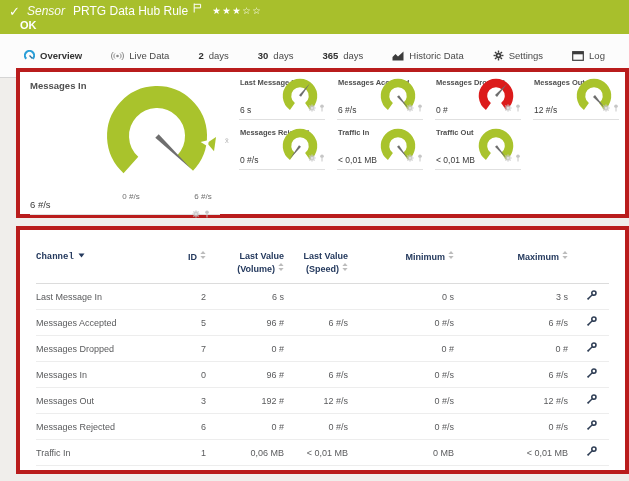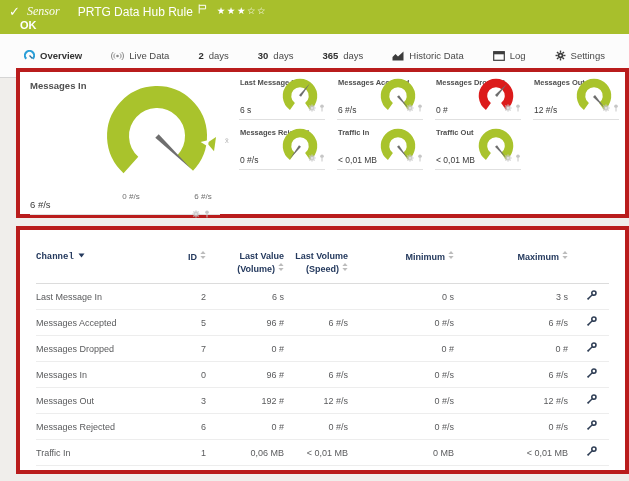--- a/index.html
+++ b/index.html
@@ -8,21 +8,21 @@
     position: relative;
     background:#f0eeeb;
     font-family:"Liberation Sans","DejaVu Sans",sans-serif;
     overflow:hidden;
     -webkit-font-smoothing:antialiased;
   }
   
   .hdr { position:absolute; top:0; left:0; width:629px; height:34px; background:#a8bf2c; color:#fff; }
   .hdr-check { position:absolute; left:9px; top:4px; font-size:13px; font-weight:bold; }
   .hdr-main { position:absolute; left:27px; top:4px; font-size:12px; white-space:nowrap; display:flex; align-items:center; }
-  .hdr-kind { font-style:italic; margin-right:18px; color:rgba(255,255,255,.95);font-family:Liberation Serif, serif; }
+  .hdr-kind { font-style:italic; margin-right:8px; color:rgba(255,255,255,.95); }
   .hdr-title { font-weight:normal; }
   .hdr-flag { margin-left:5px; margin-top:-4px; }
   .hdr-stars { margin-left:10px; font-size:9.5px; letter-spacing:1.5px; margin-top:-2px; }
   .hdr-ok { position:absolute; left:20px; top:19px; font-size:11px; font-weight:bold; }
   
   .tabbar { position:absolute; top:34px; left:0; width:629px; height:44px; background:#fcfcfc;
             border-bottom:1px solid #d5d5d5; display:flex; justify-content:space-between;
             padding:0 16px; }
   .tab { display:flex; align-items:center; gap:5px; font-size:9.5px; color:#4a4a4a;
          padding:0 8px; position:relative; cursor:pointer; white-space:nowrap; }
@@ -120,45 +120,45 @@
     <div class="tab">
       <span class="ticon">
         <svg width="12" height="10" viewBox="0 0 12 10">
           <path d="M0.5 9.5 L0.5 6 L3.5 3 L6 5.5 L11.5 0.5 L11.5 9.5 Z" fill="#3c3c3c"></path>
         </svg>
       </span>
       <span class="tlabel">Historic Data</span>
     </div>
     <div class="tab">
       <span class="ticon">
-        <svg width="12" height="10" viewBox="0 0 12 10">
-          <rect x="0.7" y="0.7" width="10.6" height="8.6" fill="none" stroke="#3c3c3c" stroke-width="1.2"></rect>
-          <rect x="0.7" y="0.7" width="10.6" height="2.6" fill="#3c3c3c"></rect>
-        </svg>
-      </span>
-      <span class="tlabel">Log</span>
-    </div>
-    <div class="tab">
-      <span class="ticon">
         <svg width="11" height="11" viewBox="0 0 12 12">
           <g stroke="#3c3c3c" stroke-width="1.5">
             <line x1="6" y1="0.6" x2="6" y2="3"></line>
             <line x1="6" y1="9" x2="6" y2="11.4"></line>
             <line x1="0.6" y1="6" x2="3" y2="6"></line>
             <line x1="9" y1="6" x2="11.4" y2="6"></line>
             <line x1="2.2" y1="2.2" x2="3.9" y2="3.9"></line>
             <line x1="8.1" y1="8.1" x2="9.8" y2="9.8"></line>
             <line x1="2.2" y1="9.8" x2="3.9" y2="8.1"></line>
             <line x1="8.1" y1="3.9" x2="9.8" y2="2.2"></line>
           </g>
           <circle cx="6" cy="6" r="3" fill="#3c3c3c"></circle>
           <circle cx="6" cy="6" r="1.2" fill="#fff"></circle>
         </svg>
       </span>
       <span class="tlabel">Settings</span>
+    </div>
+    <div class="tab">
+      <span class="ticon">
+        <svg width="12" height="10" viewBox="0 0 12 10">
+          <rect x="0.7" y="0.7" width="10.6" height="8.6" fill="none" stroke="#3c3c3c" stroke-width="1.2"></rect>
+          <rect x="0.7" y="0.7" width="10.6" height="2.6" fill="#3c3c3c"></rect>
+        </svg>
+      </span>
+      <span class="tlabel">Log</span>
     </div>
   </nav>
 
 <section class="panel" id="gaugesPanel">
   <div class="big">
     <div class="big-title">Messages In</div>
     <div class="big-dial" id="bigDial"><svg width="124" height="124" viewBox="0 0 124 124">
           <path d="M 35.9 91.0 A 39 39 0 1 1 90.1 89.1" fill="none" stroke="#a9c32c" stroke-width="22"></path>
           <polygon points="112.0,69.0 121.0,63.0 119.0,77.3" fill="#a9c32c"></polygon>
           <polygon points="105.6,68.1 113.8,66.1 113.0,72.4" fill="#fff"></polygon>
@@ -408,21 +408,21 @@
                   <path d="M0.5 0.5 H6.5 L3.5 4.5 Z" fill="#253a5e"></path>
                 </svg></span></th>
             <th class="c1"><span>ID</span><span class="sorticon"><svg width="6" height="8" viewBox="0 0 6 8">
                   <path d="M3 0 L5.6 3 H0.4 Z" fill="#bcbcbc"></path>
                   <path d="M3 8 L0.4 5 H5.6 Z" fill="#bcbcbc"></path>
                 </svg></span></th>
             <th class="c2"><span>Last Value (Volume)</span><span class="sorticon"><svg width="6" height="8" viewBox="0 0 6 8">
                   <path d="M3 0 L5.6 3 H0.4 Z" fill="#bcbcbc"></path>
                   <path d="M3 8 L0.4 5 H5.6 Z" fill="#bcbcbc"></path>
                 </svg></span></th>
-            <th class="c3"><span>Last Volume (Speed)</span><span class="sorticon"><svg width="6" height="8" viewBox="0 0 6 8">
+            <th class="c3"><span>Last Value (Speed)</span><span class="sorticon"><svg width="6" height="8" viewBox="0 0 6 8">
                   <path d="M3 0 L5.6 3 H0.4 Z" fill="#bcbcbc"></path>
                   <path d="M3 8 L0.4 5 H5.6 Z" fill="#bcbcbc"></path>
                 </svg></span></th>
             <th class="c4"><span>Minimum</span><span class="sorticon"><svg width="6" height="8" viewBox="0 0 6 8">
                   <path d="M3 0 L5.6 3 H0.4 Z" fill="#bcbcbc"></path>
                   <path d="M3 8 L0.4 5 H5.6 Z" fill="#bcbcbc"></path>
                 </svg></span></th>
             <th class="c5"><span>Maximum</span><span class="sorticon"><svg width="6" height="8" viewBox="0 0 6 8">
                   <path d="M3 0 L5.6 3 H0.4 Z" fill="#bcbcbc"></path>
                   <path d="M3 8 L0.4 5 H5.6 Z" fill="#bcbcbc"></path>

